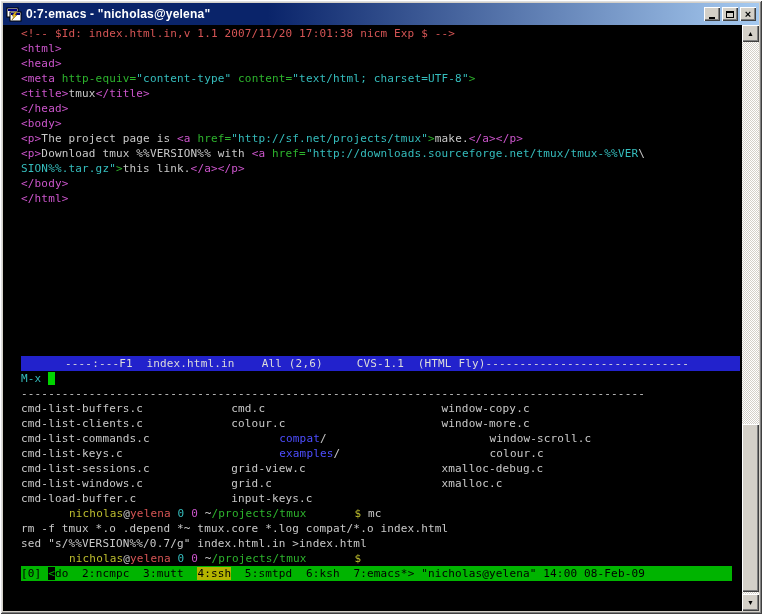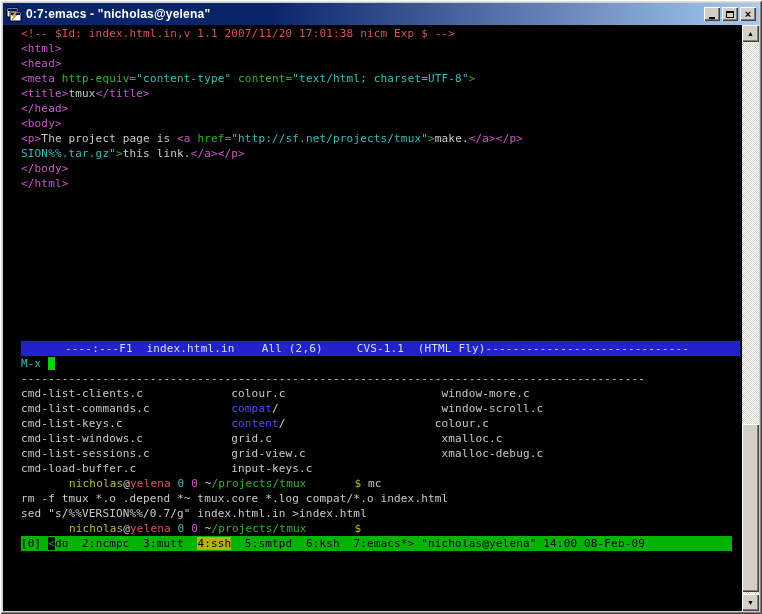--- a/index.html
+++ b/index.html
@@ -46,21 +46,21 @@
     padding:1px 0 0 18px;
     overflow:hidden;
   }
   .trow { height:15px; white-space:pre; color:#c9c9c9; }
 
   .s-wht { color:#c9c9c9; }
   .s-red { color:#d65555; }
   .s-mag { color:#cc55cc; }
   .s-grn { color:#2db42d; }
   .s-cyn { color:#35bdbd; }
-  .s-blu { color:#4d4dff; }
+  .s-blu { color:#4d4dff;margin-left:48px; }
   .s-yel { color:#bdbd2e;margin-left:48px; }
   .s-cur { background:#00d400; color:#00d400; }
 
   .trow.modeline { background:#2222cc; color:#dcdcdc; margin-right:2px; }
   .trow.modeline span { color:#dcdcdc;margin-left:44px; }
 
   .trow.status { background:#00b400; color:#000000; margin-right:10px; }
   .s-sg  { color:#000000; }
   .s-sinv{ background:#000000; color:#00b400; }
   .s-sy  { background:#b4b400; color:#000000; }
@@ -115,41 +115,43 @@
   <div class="content">
     <div class="terminal">
         <div class="trow"><span class="s-red">&lt;!-- $Id: index.html.in,v 1.1 2007/11/20 17:01:38 nicm Exp $ --&gt;</span></div>
         <div class="trow"><span class="s-mag">&lt;html&gt;</span></div>
         <div class="trow"><span class="s-mag">&lt;head&gt;</span></div>
         <div class="trow"><span class="s-mag">&lt;meta</span><span class="s-grn"> http-equiv=</span><span class="s-cyn">"content-type"</span><span class="s-grn"> content=</span><span class="s-cyn">"text/html; charset=UTF-8"</span><span class="s-grn">&gt;</span></div>
         <div class="trow"><span class="s-mag">&lt;title&gt;</span><span class="s-wht">tmux</span><span class="s-mag">&lt;/title&gt;</span></div>
         <div class="trow"><span class="s-mag">&lt;/head&gt;</span></div>
         <div class="trow"><span class="s-mag">&lt;body&gt;</span></div>
         <div class="trow"><span class="s-mag">&lt;p&gt;</span><span class="s-wht">The project page is </span><span class="s-mag">&lt;a</span><span class="s-grn"> href=</span><span class="s-cyn">"http://sf.net/projects/tmux"</span><span class="s-grn">&gt;</span><span class="s-wht">make.</span><span class="s-mag">&lt;/a&gt;&lt;/p&gt;</span></div>
+        <div class="trow"><span class="s-mag">&lt;p&gt;</span><span class="s-wht">Download tmux %%VERSION%% with </span><span class="s-mag">&lt;a</span><span class="s-grn"> href=</span><span class="s-cyn">"http://downloads.sourceforge.net/tmux/tmux-%%VER</span><span class="s-wht">\</span></div>
         <div class="trow"><span class="s-cyn">SION%%.tar.gz"</span><span class="s-grn">&gt;</span><span class="s-wht">this link.</span><span class="s-mag">&lt;/a&gt;&lt;/p&gt;</span></div>
         <div class="trow"><span class="s-mag">&lt;/body&gt;</span></div>
         <div class="trow"><span class="s-mag">&lt;/html&gt;</span></div>
         <div class="trow"></div>
         <div class="trow"></div>
         <div class="trow"></div>
         <div class="trow"></div>
         <div class="trow"></div>
         <div class="trow"></div>
         <div class="trow"></div>
         <div class="trow"></div>
         <div class="trow"></div>
         <div class="trow"></div>
         <div class="trow modeline"><span class="s-wht">----:---F1  index.html.in    All (2,6)     CVS-1.1  (HTML Fly)------------------------------</span></div>
         <div class="trow minibuffer"><span class="s-cyn">M-x </span><span class="s-cur"> </span></div>
         <div class="trow"><span class="s-wht">--------------------------------------------------------------------------------------------</span></div>
+        <div class="trow"><span class="s-wht">cmd-list-buffers.c             cmd.c                          window-copy.c</span></div>
         <div class="trow"><span class="s-wht">cmd-list-clients.c             colour.c                       window-more.c</span></div>
         <div class="trow"><span class="s-wht">cmd-list-commands.c            </span><span class="s-blu">compat</span><span class="s-wht">/                        window-scroll.c</span></div>
-        <div class="trow"><span class="s-wht">cmd-list-keys.c                </span><span class="s-blu">content</span><span class="s-wht">/                      colour.c</span></div>
+        <div class="trow"><span class="s-wht">cmd-list-keys.c                </span><span class="s-blu">examples</span><span class="s-wht">/                      colour.c</span></div>
+        <div class="trow"><span class="s-wht">cmd-list-sessions.c            grid-view.c                    xmalloc-debug.c</span></div>
         <div class="trow"><span class="s-wht">cmd-list-windows.c             grid.c                         xmalloc.c</span></div>
-        <div class="trow"><span class="s-wht">cmd-list-sessions.c            grid-view.c                    xmalloc-debug.c</span></div>
         <div class="trow"><span class="s-wht">cmd-load-buffer.c              input-keys.c</span></div>
         <div class="trow"><span class="s-yel">nicholas</span><span class="s-wht">@</span><span class="s-red">yelena</span><span class="s-wht"> </span><span class="s-cyn">0</span><span class="s-wht"> </span><span class="s-mag">0</span><span class="s-wht"> ~</span><span class="s-grn">/projects/tmux</span><span class="s-yel">$</span><span class="s-wht"> mc</span></div>
         <div class="trow"><span class="s-wht">rm -f tmux *.o .depend *~ tmux.core *.log compat/*.o index.html</span></div>
         <div class="trow"><span class="s-wht">sed "s/%%VERSION%%/0.7/g" index.html.in &gt;index.html</span></div>
         <div class="trow"><span class="s-yel">nicholas</span><span class="s-wht">@</span><span class="s-red">yelena</span><span class="s-wht"> </span><span class="s-cyn">0</span><span class="s-wht"> </span><span class="s-mag">0</span><span class="s-wht"> ~</span><span class="s-grn">/projects/tmux</span><span class="s-yel">$</span></div>
         <div class="trow status"><span class="s-sg">[0] </span><span class="s-sinv">&lt;</span><span class="s-sg">do  2:ncmpc  3:mutt  </span><span class="s-sy">4:ssh</span><span class="s-sg">  5:smtpd  6:ksh  7:emacs*&gt; "nicholas@yelena" 14:00 08-Feb-09</span></div>
       </div>
 
     <div class="scrollbar">
       <div class="sb-btn">

